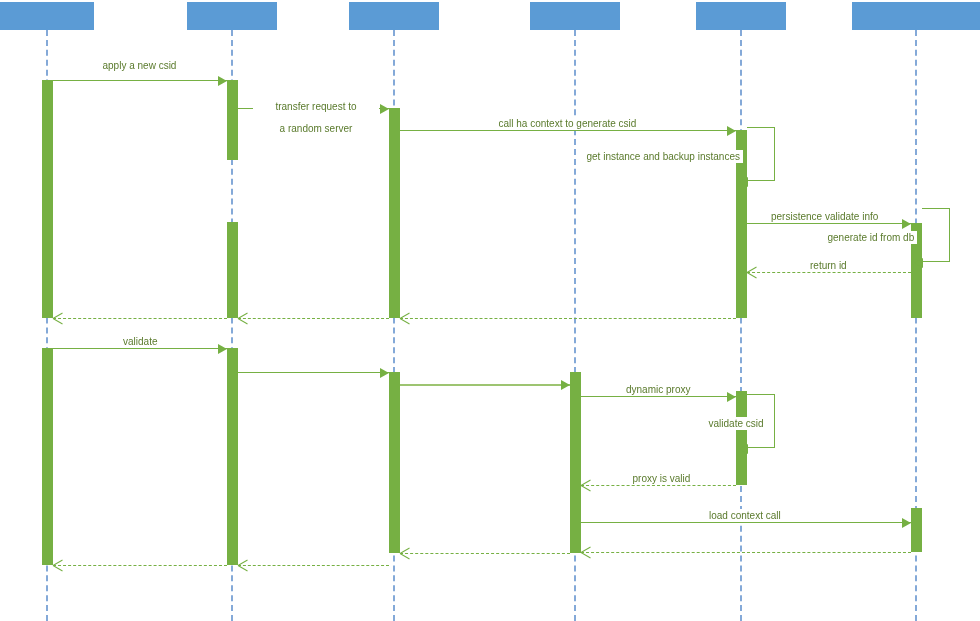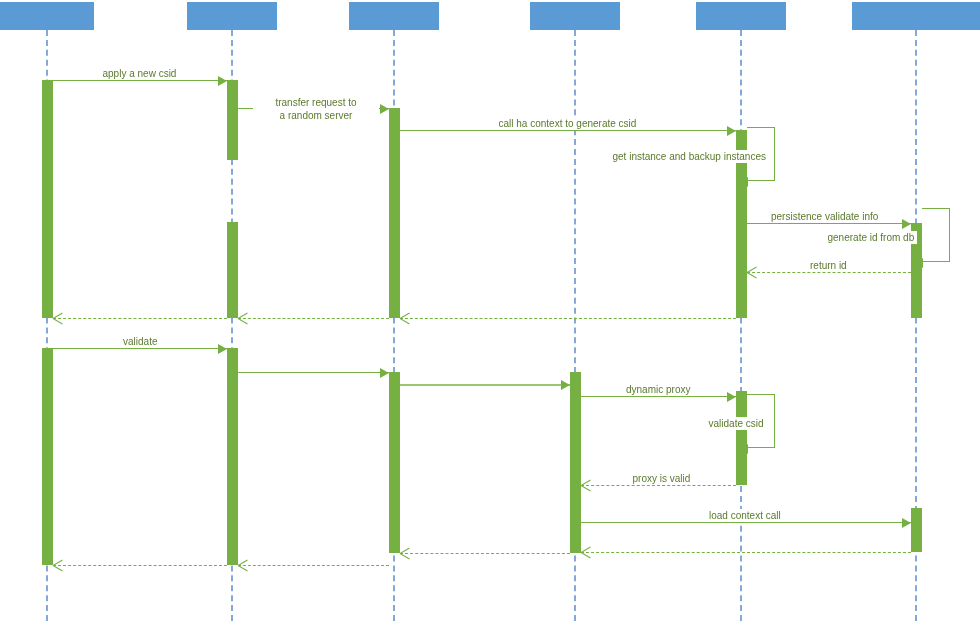--- a/index.html
+++ b/index.html
@@ -88,21 +88,21 @@
     font-size: 10px;
     color: #5a7a2c;
     background: #ffffff;
     padding: 0 3px;
     white-space: nowrap;
     line-height: 13px;
     text-align: center;
   }
   .msg-label.multiline {
     white-space: normal;
-    line-height: 13px;
+    line-height: 22px;
   }
   .self-loop {
     position: absolute;
     border-top: 1px solid #76b043;
     border-right: 1px solid #76b043;
     border-bottom: 1px solid #76b043;
     border-left: 0;
     box-sizing: border-box;
   }
 </style>
@@ -129,30 +129,30 @@
     <div class="activation" style="left: 735.5px; top: 130px; height: 188px;"></div>
     <div class="activation" style="left: 910.5px; top: 223px; height: 95px;"></div>
     <div class="activation" style="left: 41.5px; top: 348px; height: 217px;"></div>
     <div class="activation" style="left: 226.5px; top: 348px; height: 217px;"></div>
     <div class="activation" style="left: 388.5px; top: 372px; height: 181px;"></div>
     <div class="activation" style="left: 569.5px; top: 372px; height: 181px;"></div>
     <div class="activation" style="left: 735.5px; top: 391px; height: 94px;"></div>
     <div class="activation" style="left: 910.5px; top: 508px; height: 44px;"></div>
     <div class="msg-line" style="left: 52.5px; top: 80px; width: 174px;"></div>
     <div class="arrow-head right" style="top: 76px; left: 217.5px;"></div>
-    <div class="msg-label" style="left: 99.5px; top: 67px;">apply a new csid</div>
+    <div class="msg-label" style="left: 99.5px; top: 59px;">apply a new csid</div>
     <div class="msg-line" style="left: 237.5px; top: 108px; width: 151px;"></div>
     <div class="arrow-head right" style="top: 104px; left: 379.5px;"></div>
     <div class="msg-label multiline" style="white-space: normal; width: 120px; left: 253px; top: 95.5px;">transfer request to<br>a random server</div>
     <div class="msg-line" style="left: 399.5px; top: 130px; width: 336px;"></div>
     <div class="arrow-head right" style="top: 126px; left: 726.5px;"></div>
     <div class="msg-label" style="left: 495.5px; top: 117px;">call ha context to generate csid</div>
     <div class="self-loop" style="left: 746.5px; top: 127px; width: 28px; height: 54px;"></div>
     <div class="arrow-head right" style="top: 177px; left: 747.5px; transform: scaleX(-1); transform-origin: left center;"></div>
-    <div class="msg-label" style="top: 150px; left: 583.5px; margin-left: 26px;">get instance and backup instances</div>
+    <div class="msg-label" style="top: 150px; left: 583.5px;">get instance and backup instances</div>
     <div class="msg-line" style="left: 746.5px; top: 223px; width: 164px;"></div>
     <div class="arrow-head right" style="top: 219px; left: 901.5px;"></div>
     <div class="msg-label" style="left: 768px; top: 210px;">persistence validate info</div>
     <div class="self-loop" style="left: 921.5px; top: 208px; width: 28px; height: 54px;"></div>
     <div class="arrow-head right" style="top: 258px; left: 922.5px; transform: scaleX(-1); transform-origin: left center;"></div>
     <div class="msg-label" style="top: 231px; left: 824.5px;">generate id from db</div>
     <div class="msg-line dashed" style="left: 746.5px; top: 272px; width: 164px;"></div>
     <div class="arrow-open" style="left: 746.5px; top: 267px;">
       <span class="a"></span>
       <span class="b"></span>

